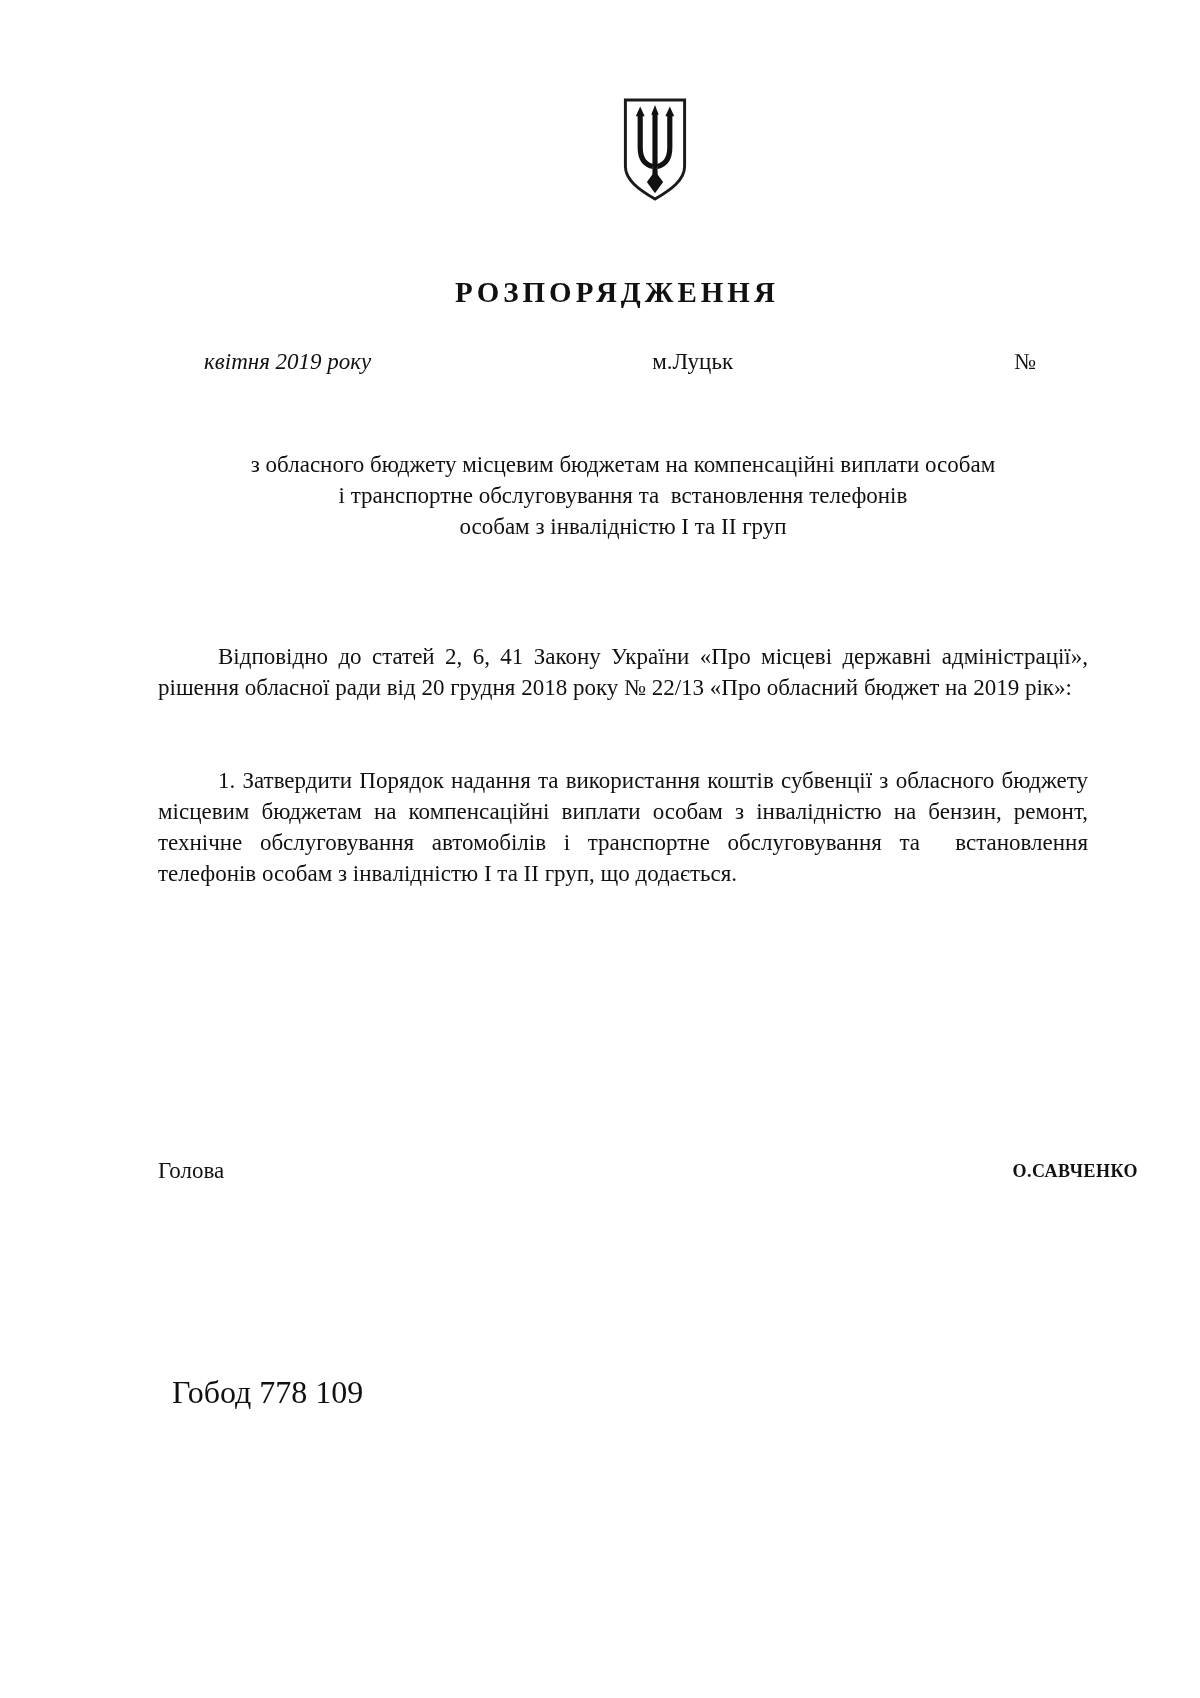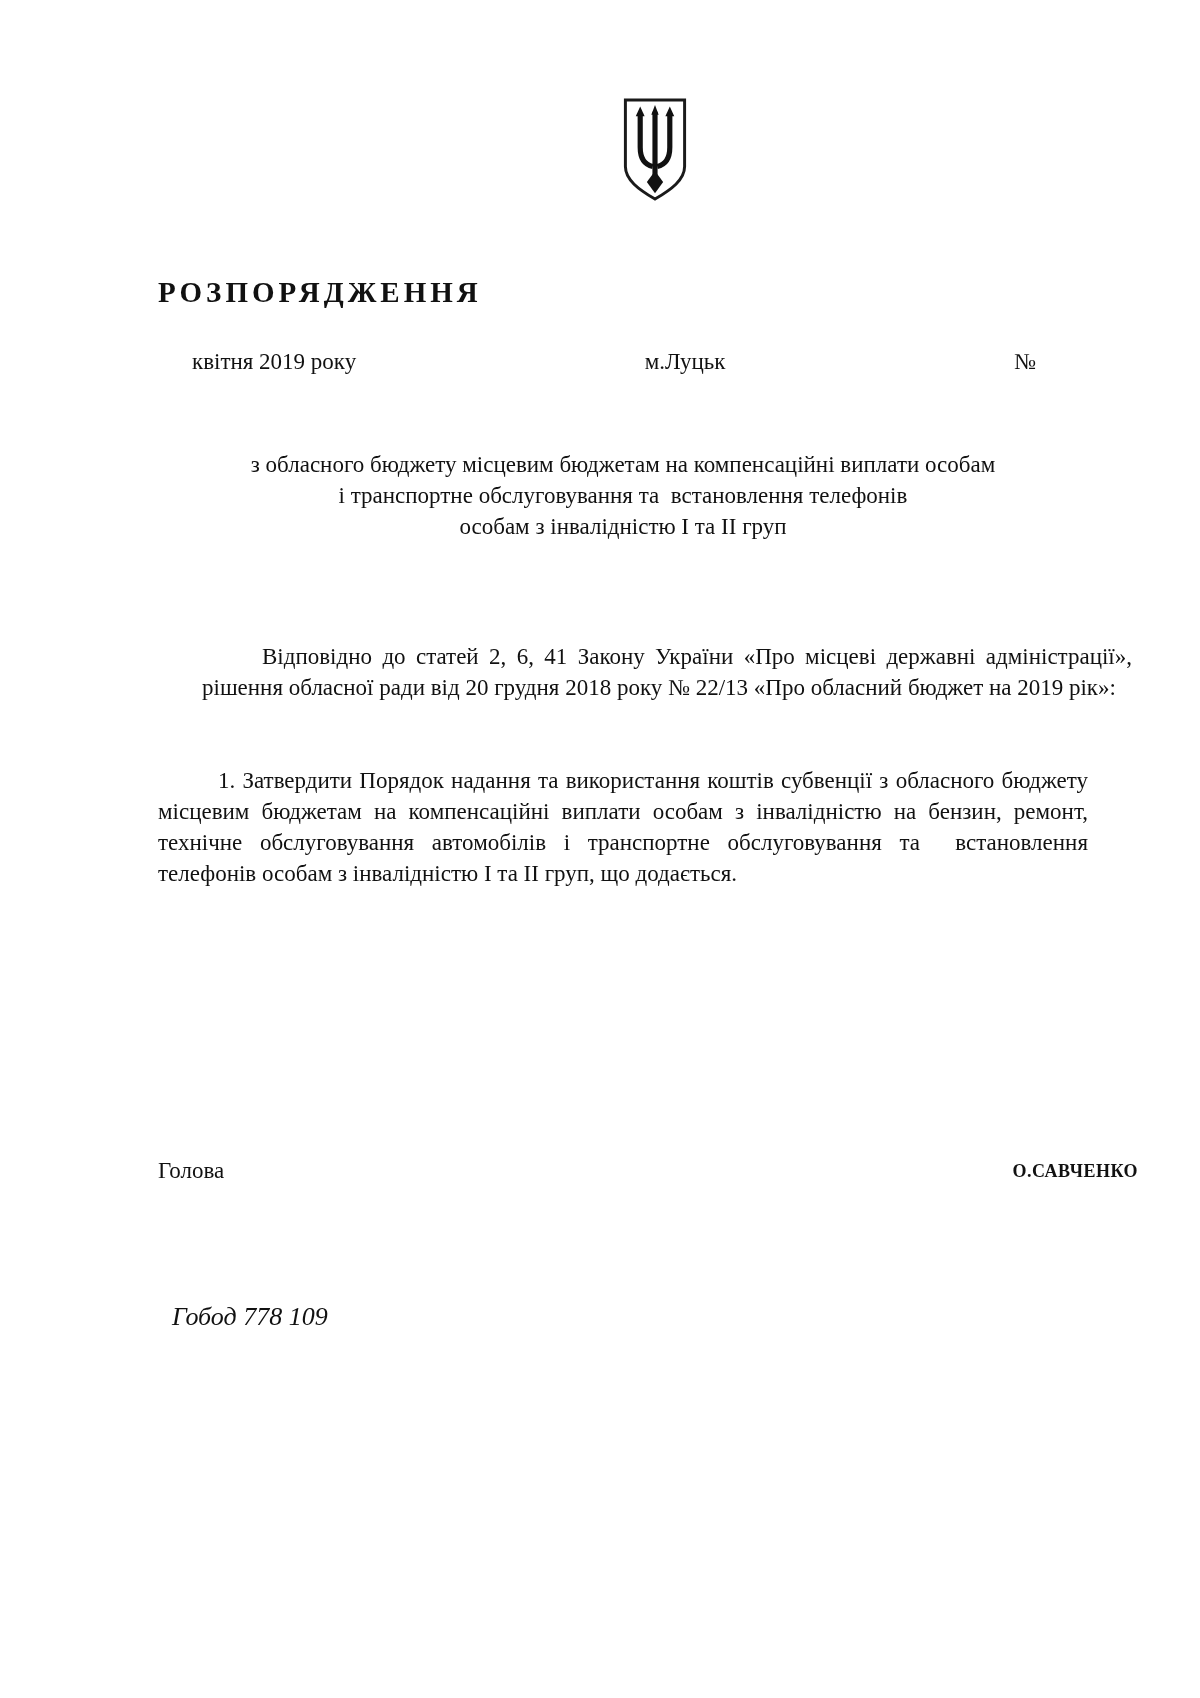--- a/index.html
+++ b/index.html
@@ -11,54 +11,54 @@
   }
   .emblem-wrap { position:absolute; top:94px; left:158px; width:930px; display:flex; justify-content:center; }
   .emblem-wrap svg { width:74px; height:114px; transform:translateX(32px); }
 
   .org-title {
     position:absolute; top:216px; left:108px; width:1030px;
     text-align:center; font-weight:bold; font-size:28px; letter-spacing:0.5px;
     white-space:nowrap;
   }
   .doc-type {
-    position:absolute; top:276px; left:158px; width:930px;
-    font-weight:bold; font-size:29px; letter-spacing:4px;
+    position:absolute; top:276px; left:152px; width:930px;
+    text-align:center; font-weight:bold; font-size:29px; letter-spacing:4px;
   }
   .dateline {
     position:absolute; top:349px; left:158px; width:930px;
     display:flex; justify-content:space-between; align-items:baseline;
     font-size:23px;
   }
-  .dateline .date   { margin-left:34px; }
+  .dateline .date   { margin-left:46px;font-style:italic; }
   .dateline .number { margin-right:52px; }
 
   .subject {
     position:absolute; top:449px; left:158px; width:930px;
     text-align:center; font-size:23px; line-height:31px;
   }
   .subject div { white-space:pre-wrap; }
 
   .para {
     position:absolute; left:158px; width:930px;
     font-size:23px; line-height:31px;
     text-align:justify; text-indent:60px; white-space:pre-wrap;
   }
-  #para-legal  { top:641px;margin-left:44px; }
+  #para-legal  { top:641px; }
   #para-item1  { top:765px; }
   #para-item2  { top:951px; }
 
   .signature {
     position:absolute; top:1158px; left:158px; width:980px;
     display:flex; justify-content:space-between; align-items:center;
   }
   .sig-position { font-size:23px; }
   .sig-name { font-size:18px; font-weight:bold; letter-spacing:0.5px; }
 
-  .executor { position:absolute; top:1302px; left:172px; font-size:26px;font-style:italic; }
+  .executor { position:absolute; top:1374px; left:172px; font-size:32px; }
 </style>
 </head>
 <body>
 
 <div class="page">
 
   <div class="emblem-wrap">
     <svg viewBox="0 0 100 150" xmlns="http://www.w3.org/2000/svg" aria-hidden="true">
       <path d="M10 6 H90 V96 C90 114 72 127 50 140 C28 127 10 114 10 96 Z" fill="#ffffff" stroke="#1a1a1a" stroke-width="4"></path>
       <polygon points="50,13 55,26 45,26" fill="#111"></polygon>

